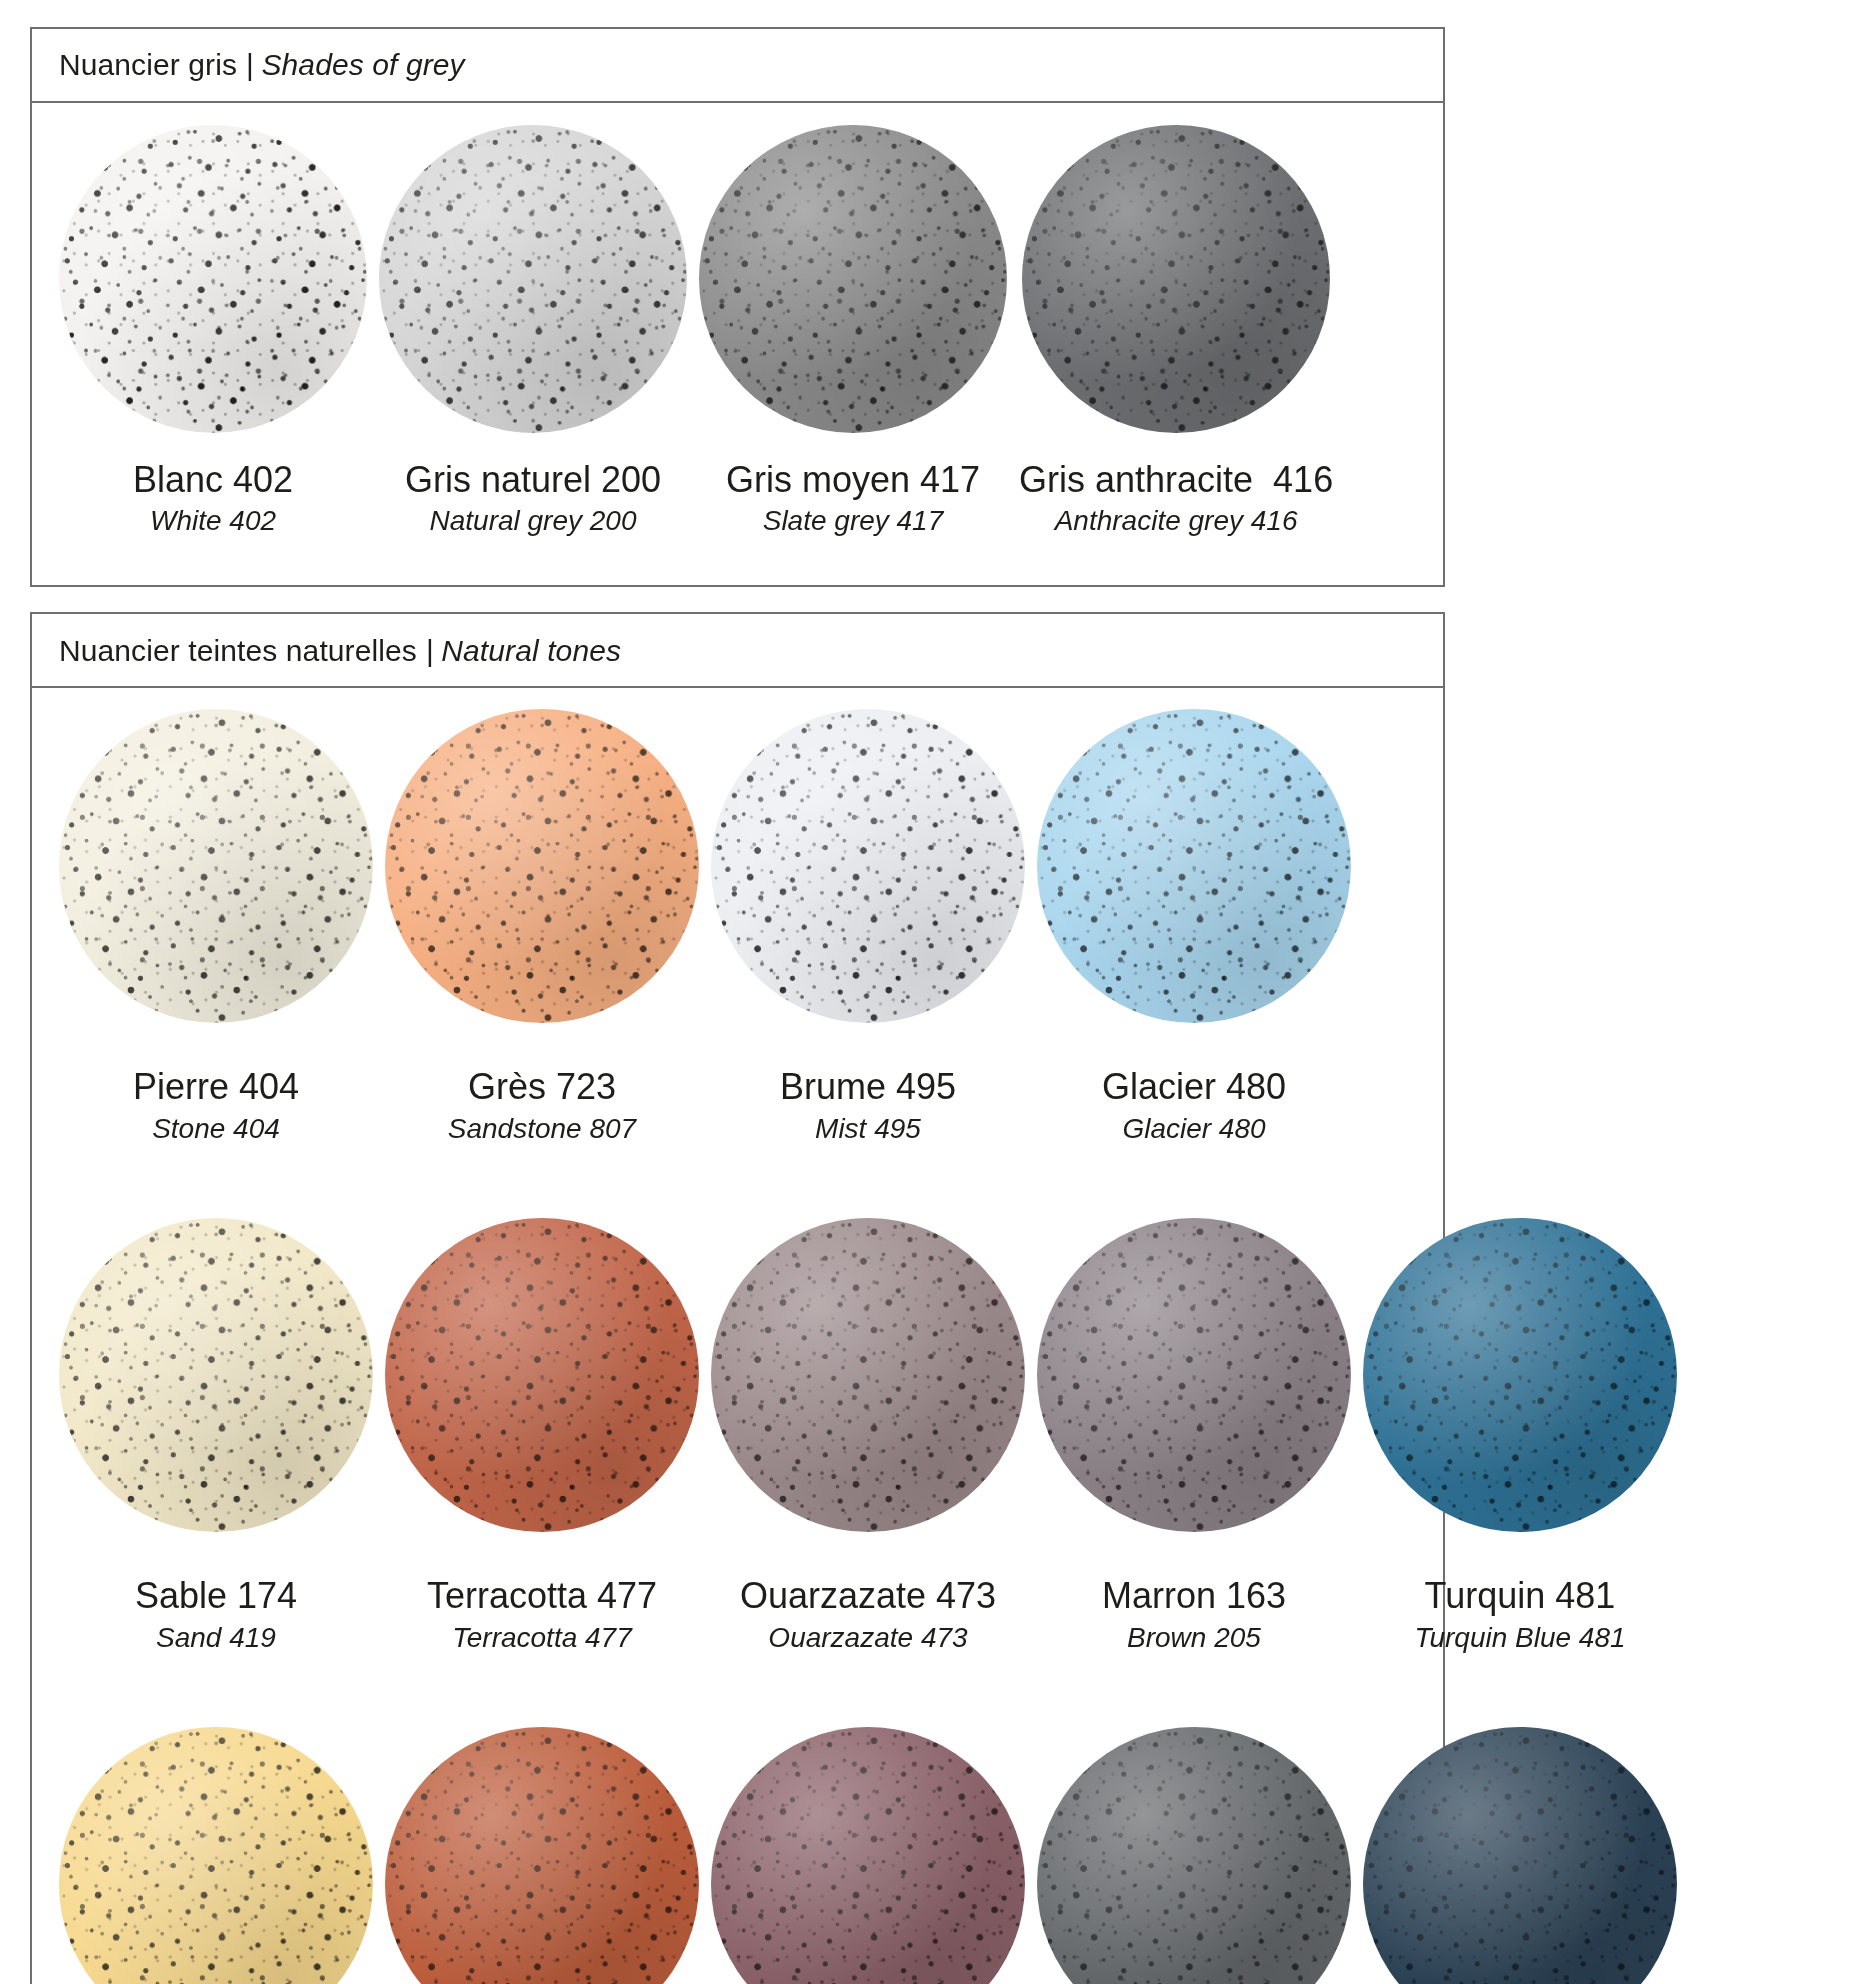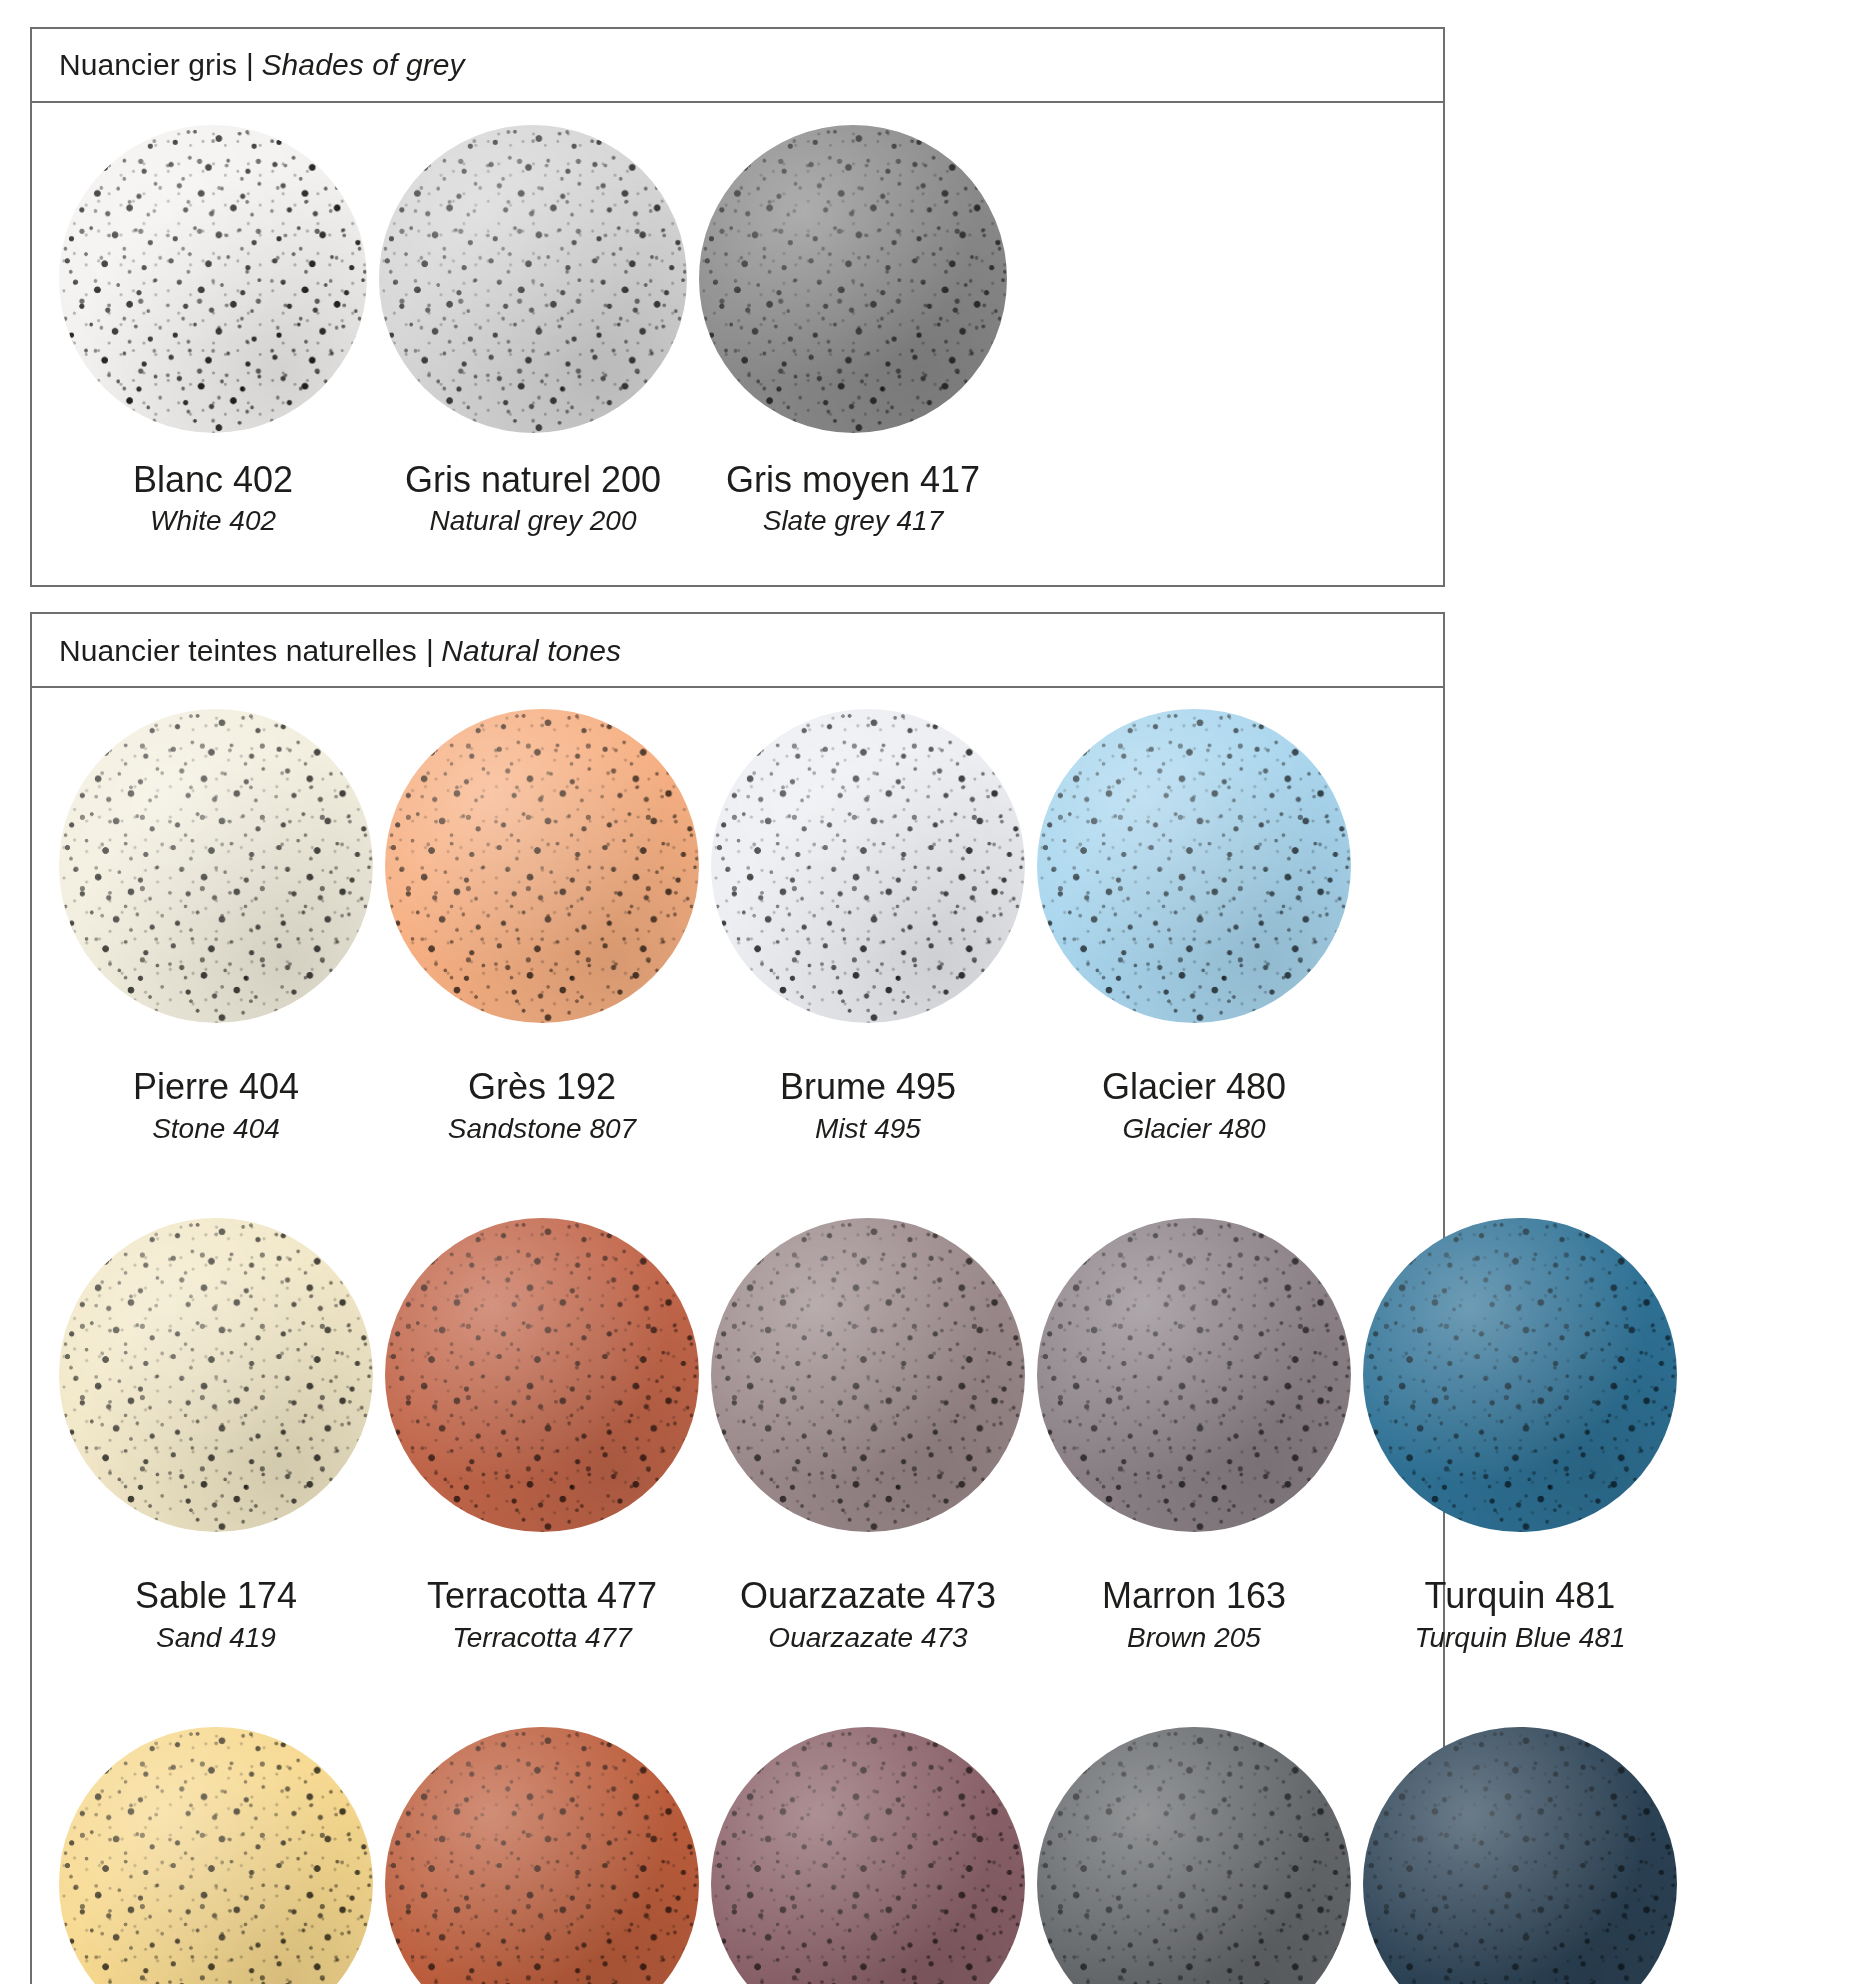--- a/index.html
+++ b/index.html
@@ -225,20 +225,34 @@
               <span class="speck c" style="opacity: 0.8;"></span>
               <span class="shade"></span>
             </div>
           </div>
         <div class="labels">
           <div class="label-fr">Gris moyen 417</div>
           <div class="label-en">Slate grey 417</div>
         </div>
       </div>
 
+      <div class="cell">
+        <div class="disc-wrap">
+            <div class="disc" style="background-color: rgb(110, 111, 114);">
+              <span class="speck a" style="opacity: 0.75;"></span>
+              <span class="speck b" style="opacity: 0.75;"></span>
+              <span class="speck c" style="opacity: 0.75;"></span>
+              <span class="shade"></span>
+            </div>
+          </div>
+        <div class="labels">
+          <div class="label-fr">Gris anthracite  416</div>
+          <div class="label-en">Anthracite grey 416</div>
+        </div>
+      </div>
 
 
     </div>
   </section>
 
   <section class="panel">
     <header class="section-head">
       <div class="head-text">
         <span class="head-fr">Nuancier teintes naturelles</span><span class="head-sep">|</span><span class="head-en">Natural tones</span>
       </div>
@@ -262,21 +276,21 @@
       <div class="cell">
         <div class="disc-wrap">
             <div class="disc" style="background-color: rgb(247, 176, 131);">
               <span class="speck a" style="opacity: 0.8;"></span>
               <span class="speck b" style="opacity: 0.8;"></span>
               <span class="speck c" style="opacity: 0.8;"></span>
               <span class="shade"></span>
             </div>
           </div>
         <div class="labels">
-          <div class="label-fr">Grès 192</div>
+          <div class="label-fr">Grès 723</div>
           <div class="label-en">Sandstone 807</div>
         </div>
       </div>
       <div class="cell">
         <div class="disc-wrap">
             <div class="disc" style="background-color: rgb(236, 238, 242);">
               <span class="speck a" style="opacity: 0.9;"></span>
               <span class="speck b" style="opacity: 0.9;"></span>
               <span class="speck c" style="opacity: 0.9;"></span>
               <span class="shade"></span>

